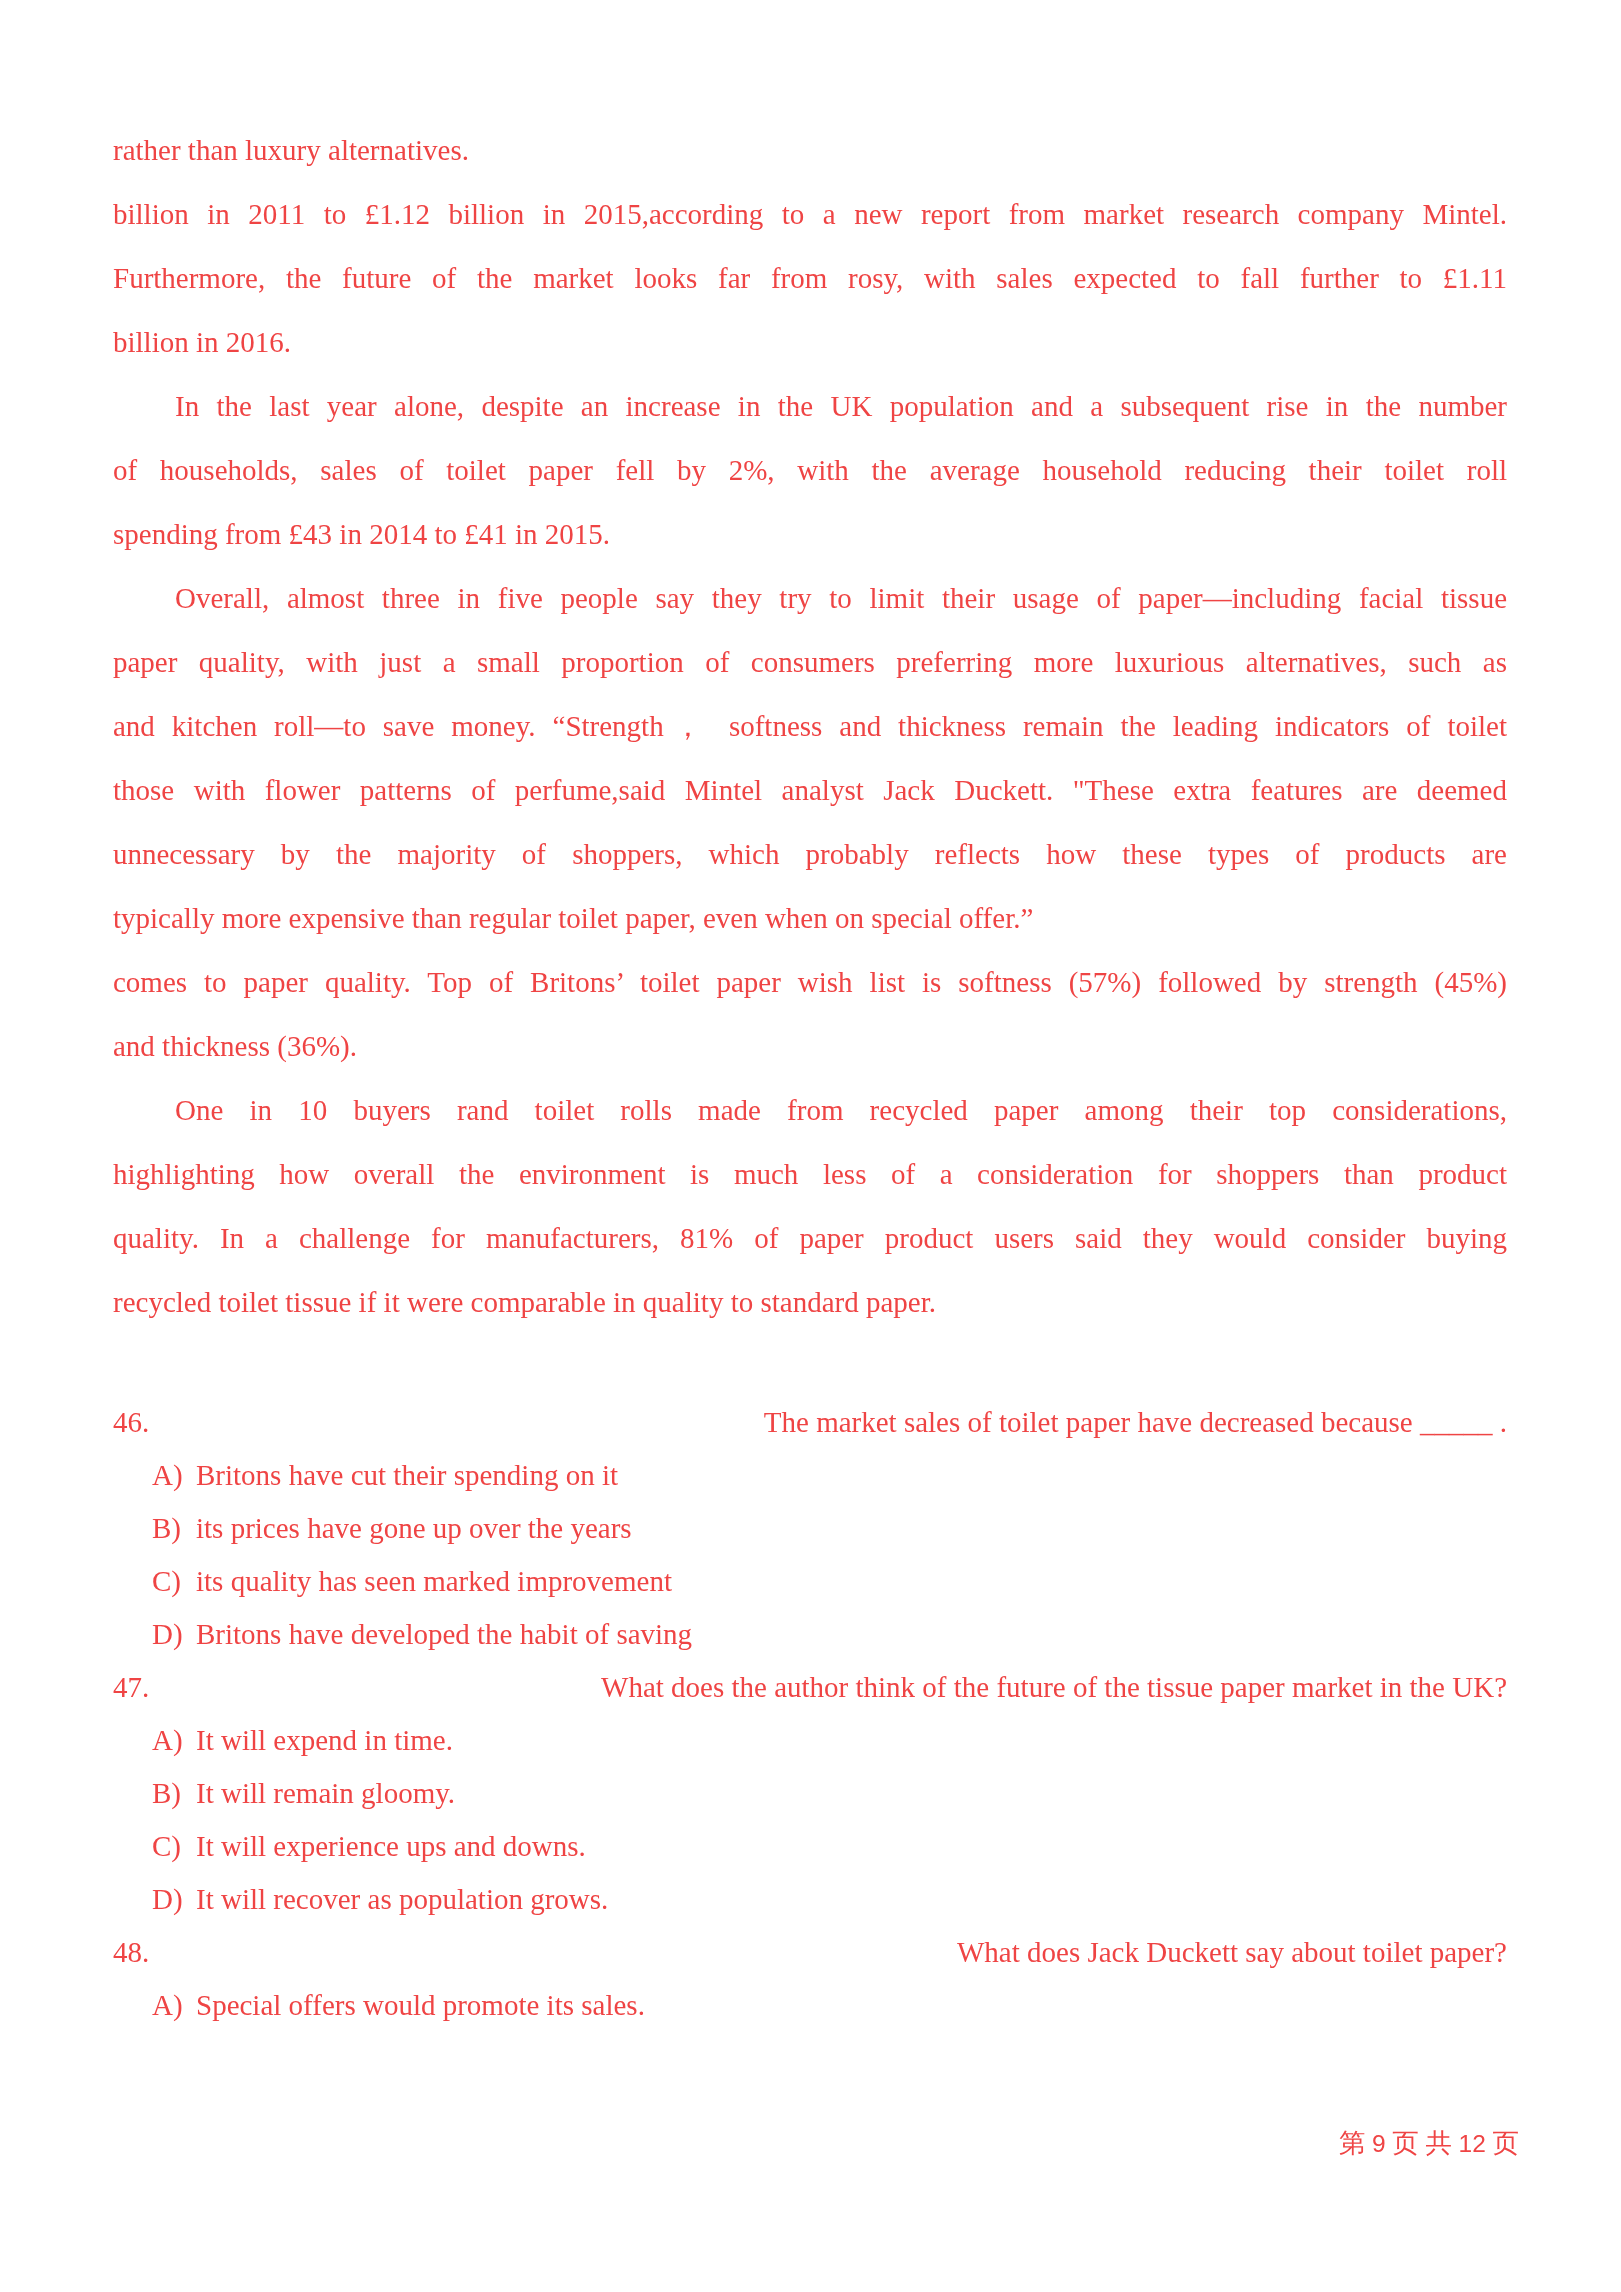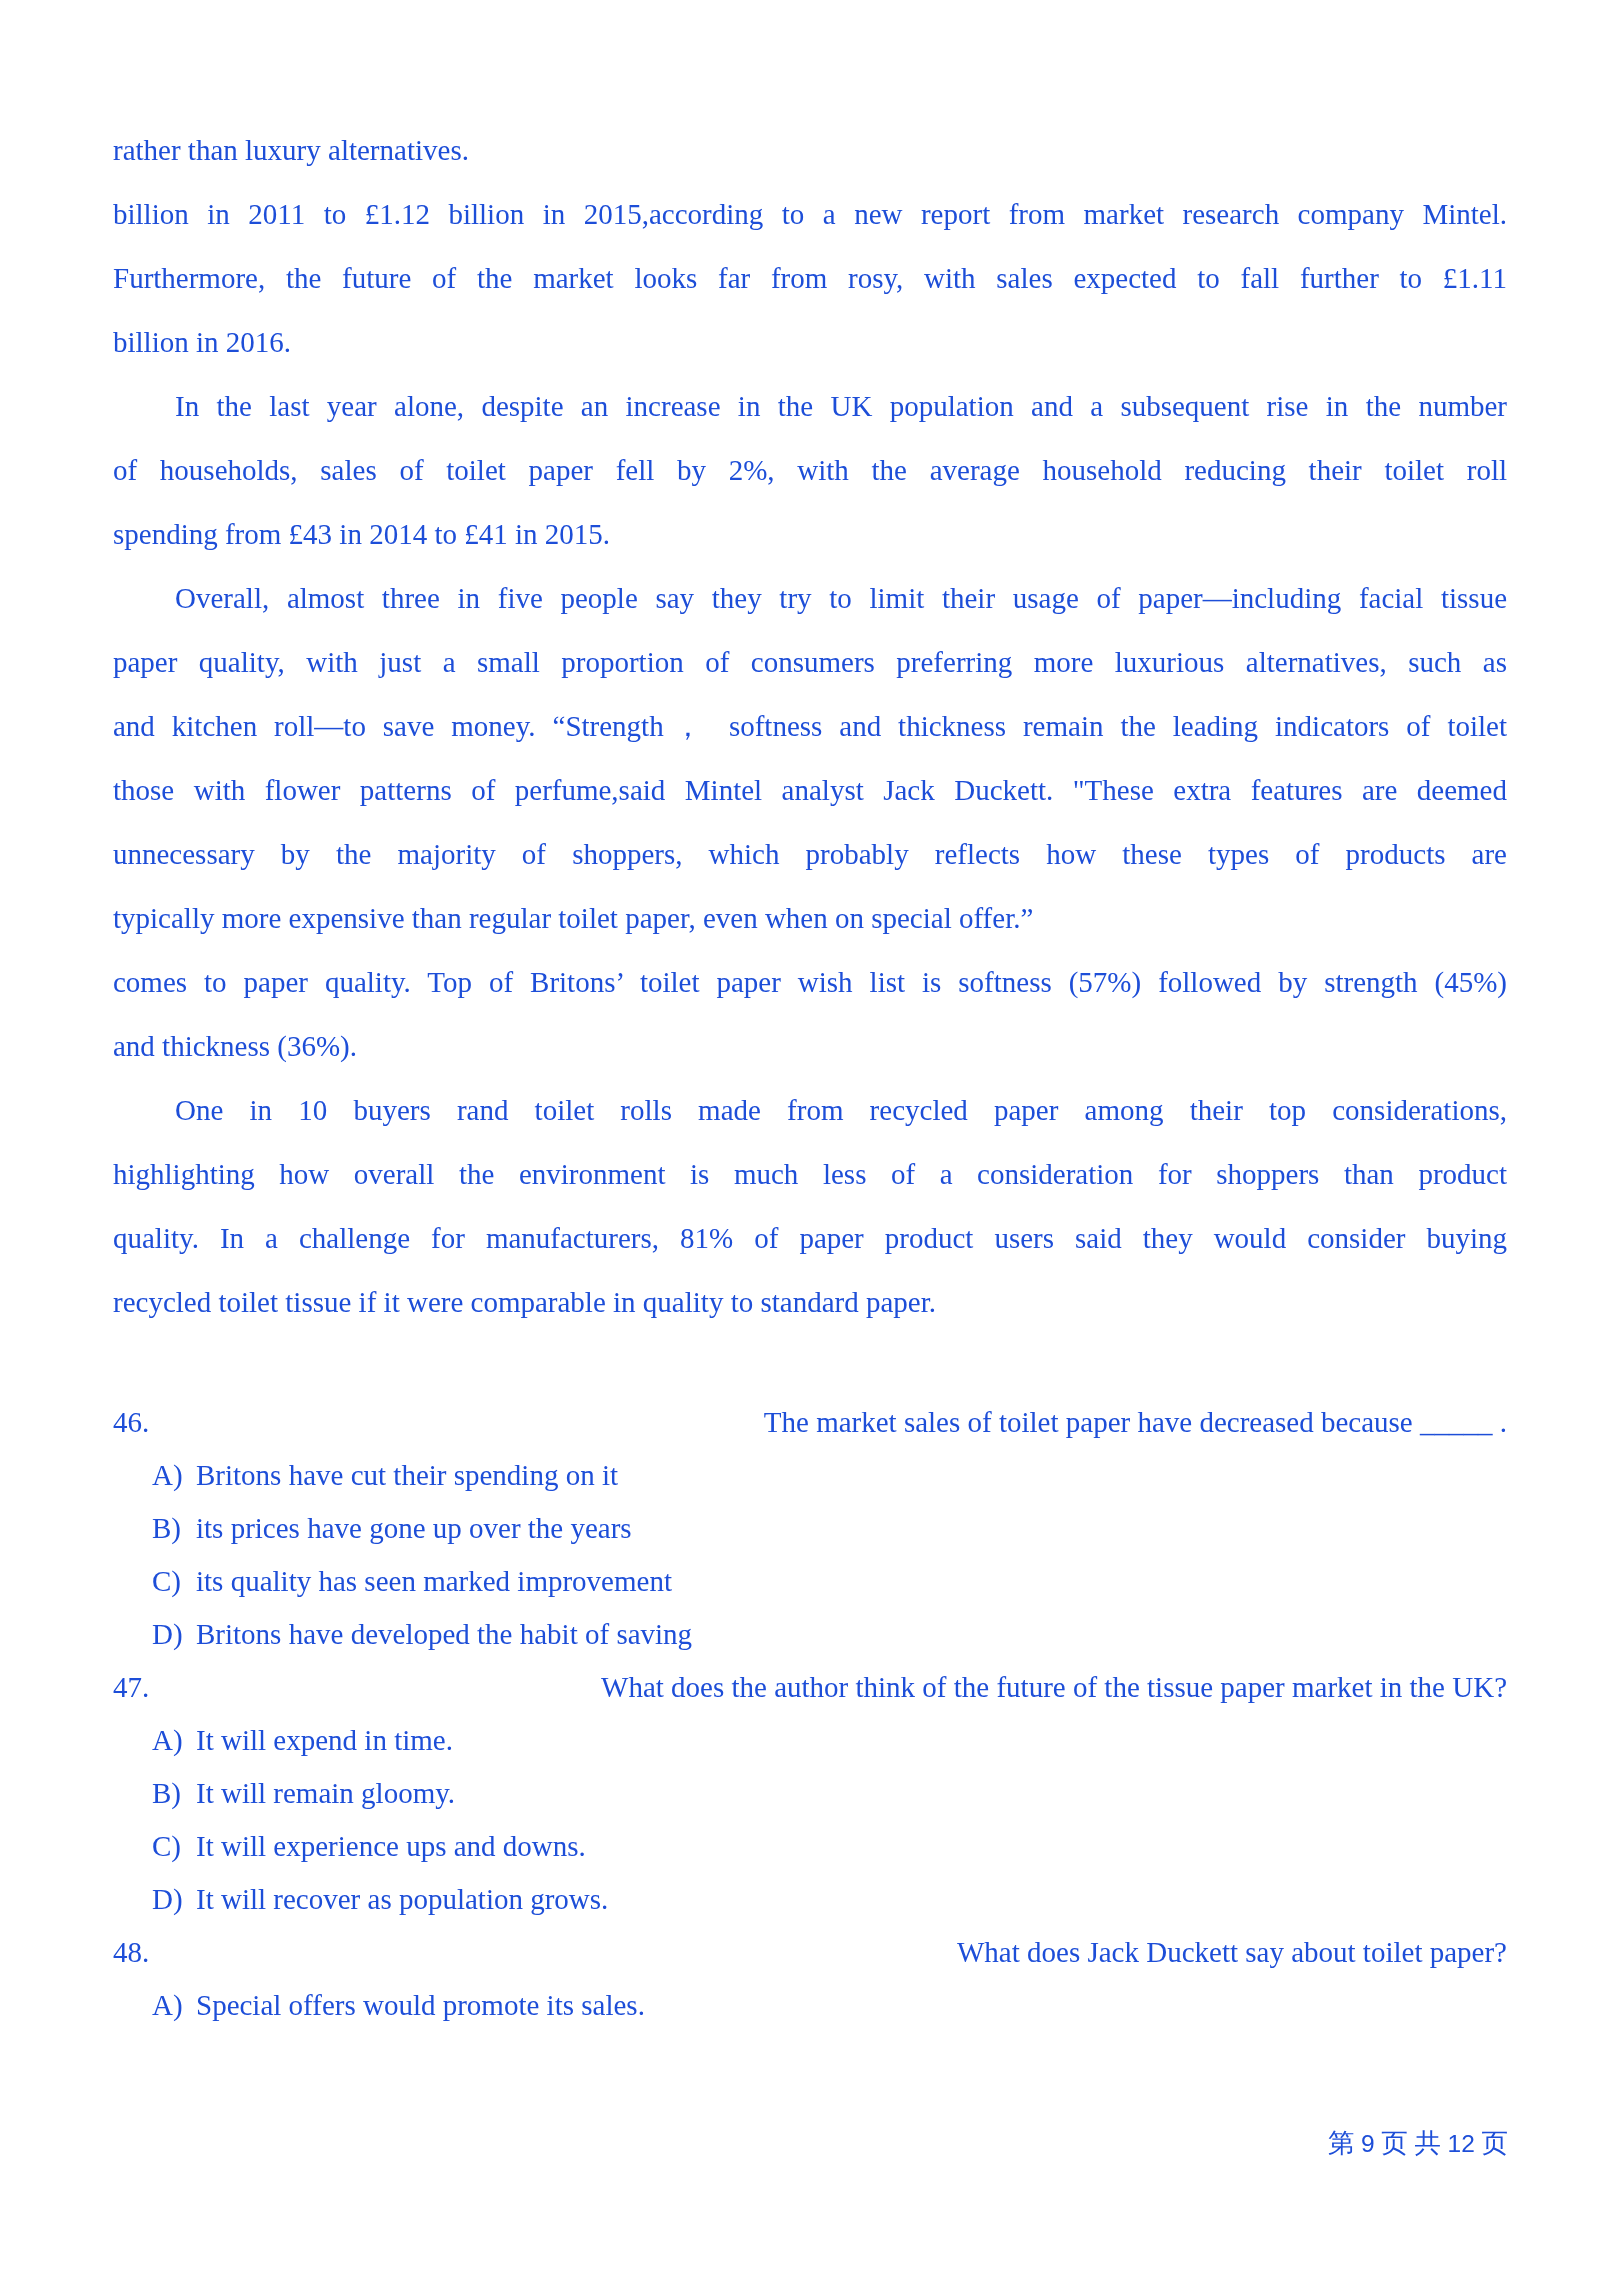--- a/index.html
+++ b/index.html
@@ -5,21 +5,21 @@
   html, body {
     margin: 0;
     padding: 0;
     background: #ffffff;
   }
   .page {
     position: relative;
     width: 1621px;
     height: 2289px;
     background: #ffffff;
-    color: #1d4ed8;
+    color: #ef4444;
     font-family: "Liberation Serif", "DejaVu Serif", serif;
     overflow: hidden;
   }
   .passage {
     position: absolute;
     left: 113px;
     top: 118px;
     width: 1394px;
     font-size: 29px;
   }
@@ -61,21 +61,21 @@
   .olabel {
     flex: none;
     width: 44px;
   }
   .otext {
     flex: 1;
   }
   .footer {
     position: absolute;
     top: 2122px;
-    right: 113px;
+    right: 102px;
     font-size: 26.5px;
     line-height: 43px;
     white-space: nowrap;
   }
   .footer .num {
     font-family: "Liberation Sans", "DejaVu Sans", sans-serif;
     font-size: 24.5px;
   }
 </style>
 </head>

